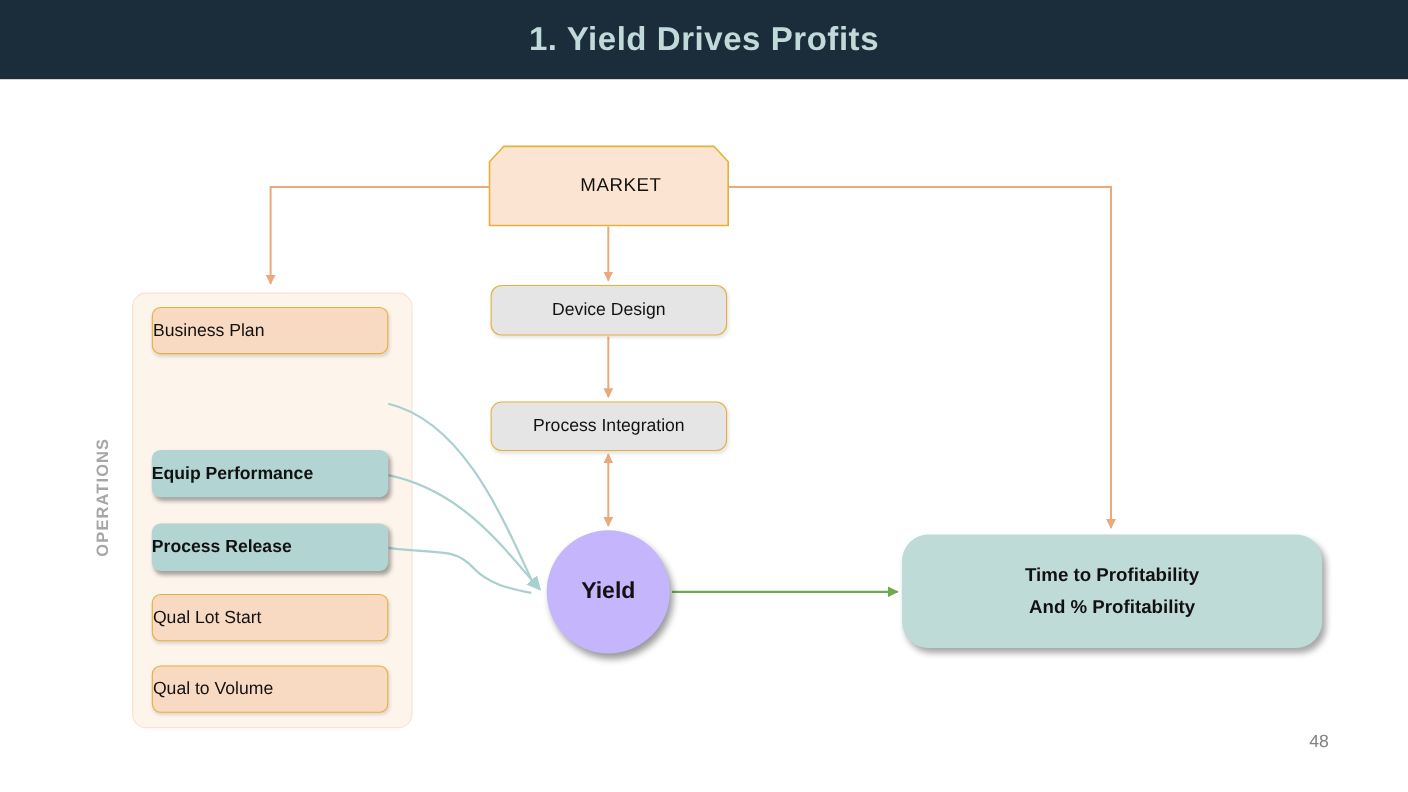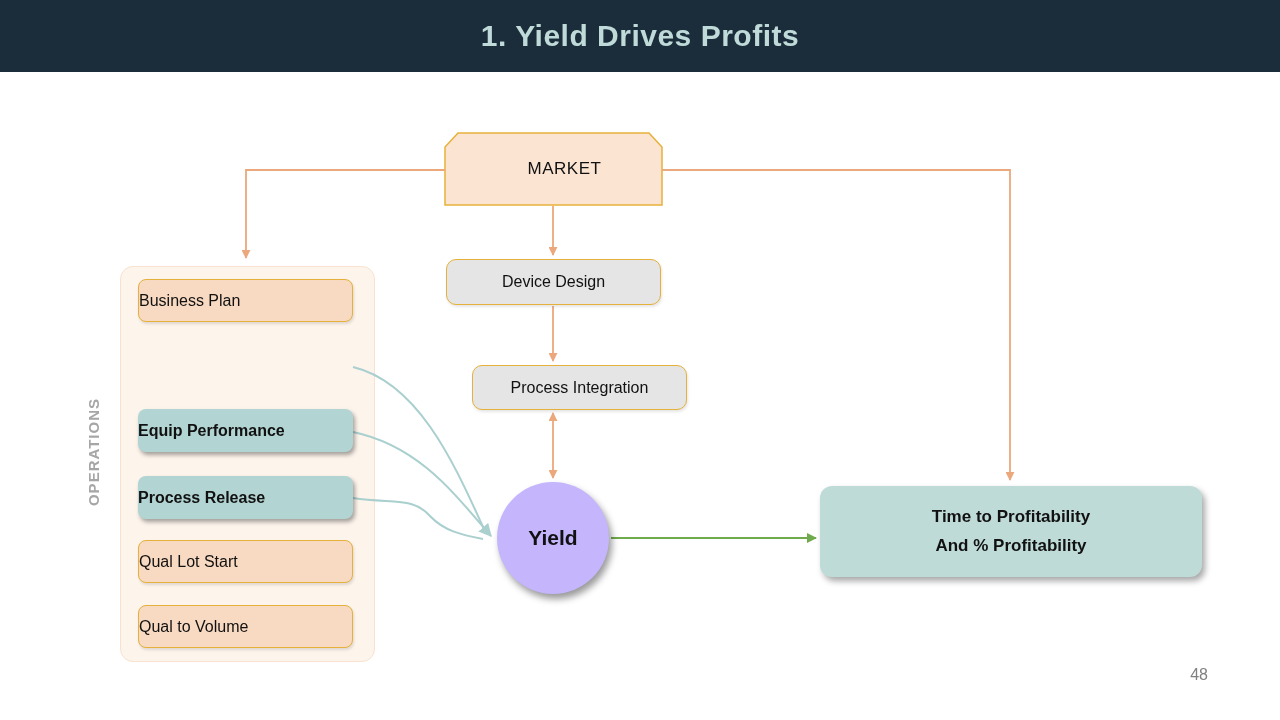--- a/index.html
+++ b/index.html
@@ -48,29 +48,29 @@
     display:flex;align-items:center;justify-content:center;
     font-size:17px;letter-spacing:.5px;color:#111;padding-left:22px;
   }
   .flow-box{
     left:446px;width:215px;height:46px;
     background:#e5e5e5;border:1.5px solid #e6b13a;border-radius:10px;
     display:flex;align-items:center;justify-content:center;
     font-size:16px;color:#111;box-shadow:1px 2px 3px rgba(0,0,0,0.10);
   }
   .device{top:259px;}
-  .integration{top:365px;height:45px;margin-left:26px;}
+  .integration{top:365px;height:45px;}
   .yield-circle{
     left:497px;top:482px;width:112px;height:112px;border-radius:50%;
     background:#c4b5fd;display:flex;align-items:center;justify-content:center;
     font-size:21px;font-weight:bold;color:#111;
     box-shadow:3px 5px 7px rgba(0,0,0,0.40);
   }
   .profit-box{
-    left:820px;top:486px;width:382px;height:91px;border-radius:12px;
+    left:820px;top:486px;width:382px;height:103px;border-radius:24px;
     background:#bfdbd8;display:flex;flex-direction:column;align-items:center;justify-content:center;
     font-size:17px;font-weight:bold;color:#111;line-height:1.65;
     box-shadow:3px 4px 6px rgba(0,0,0,0.35);
   }
   
   .page-num{
     position:absolute;right:72px;top:666px;z-index:3;
     color:#808080;font-size:16px;
   }
 </style>

